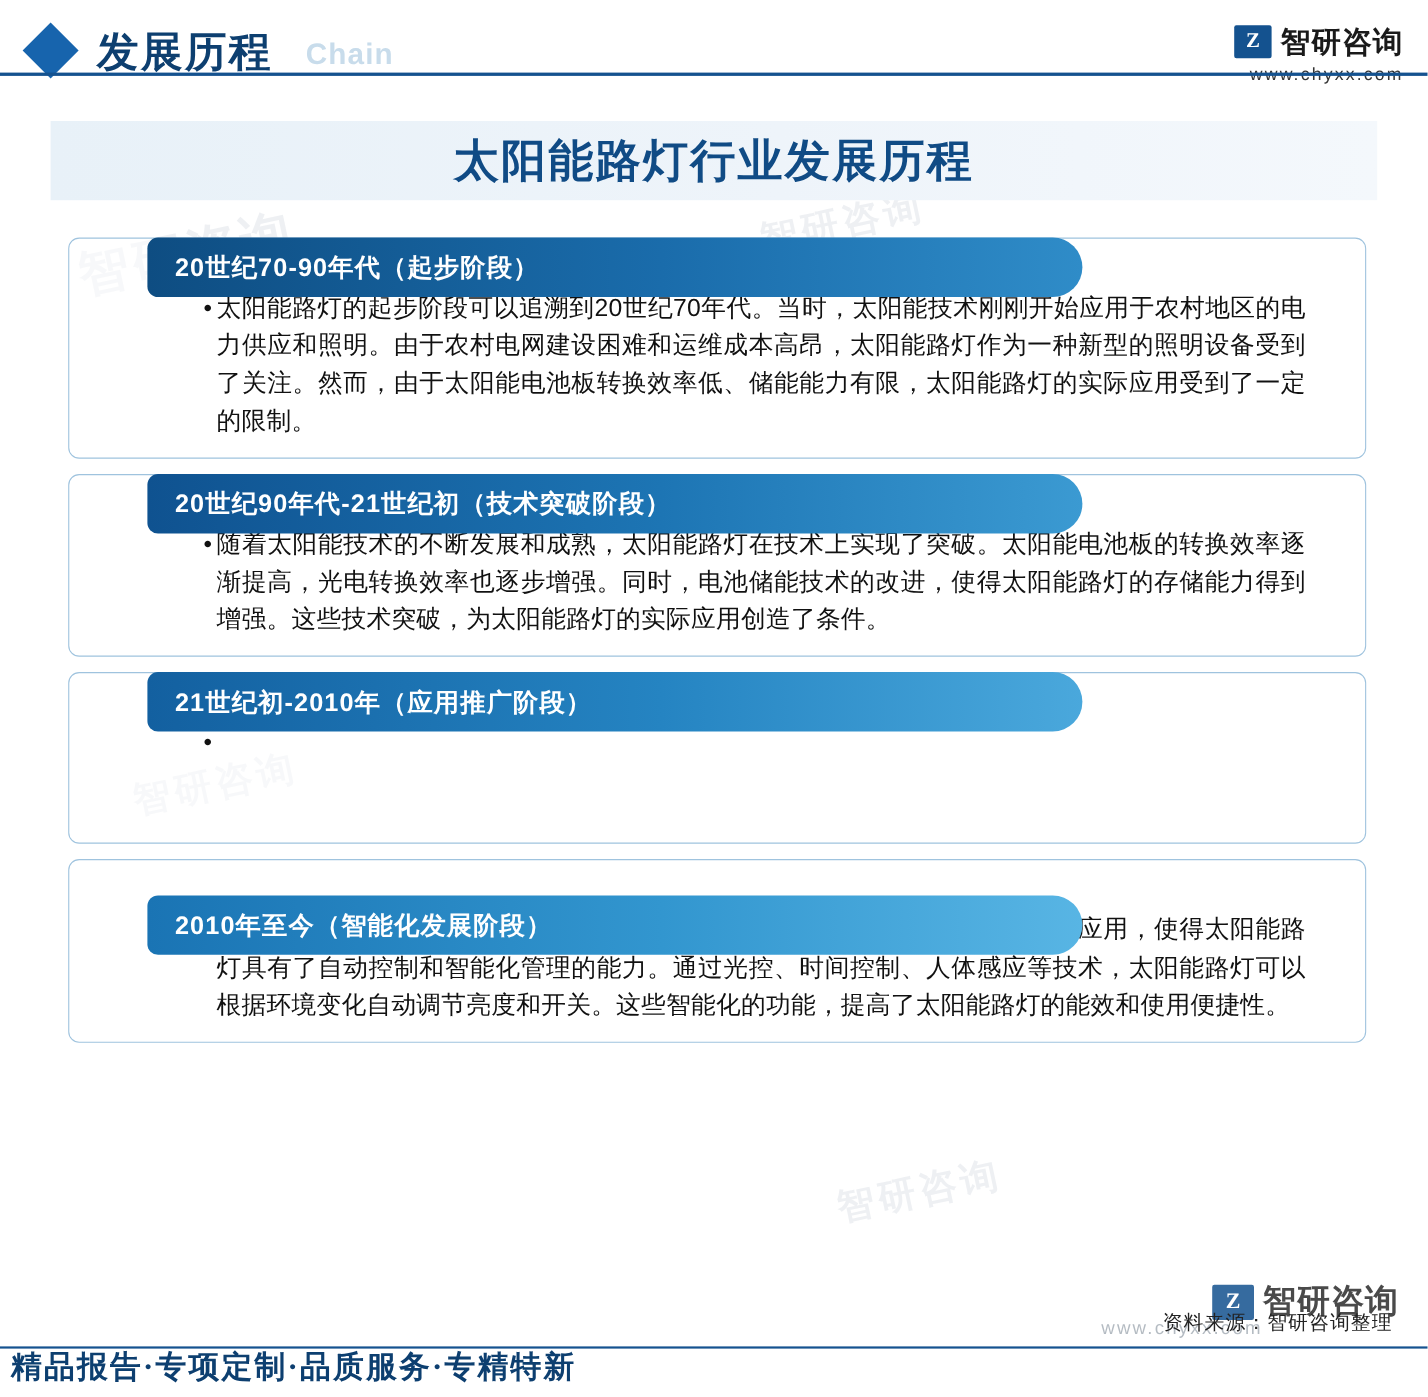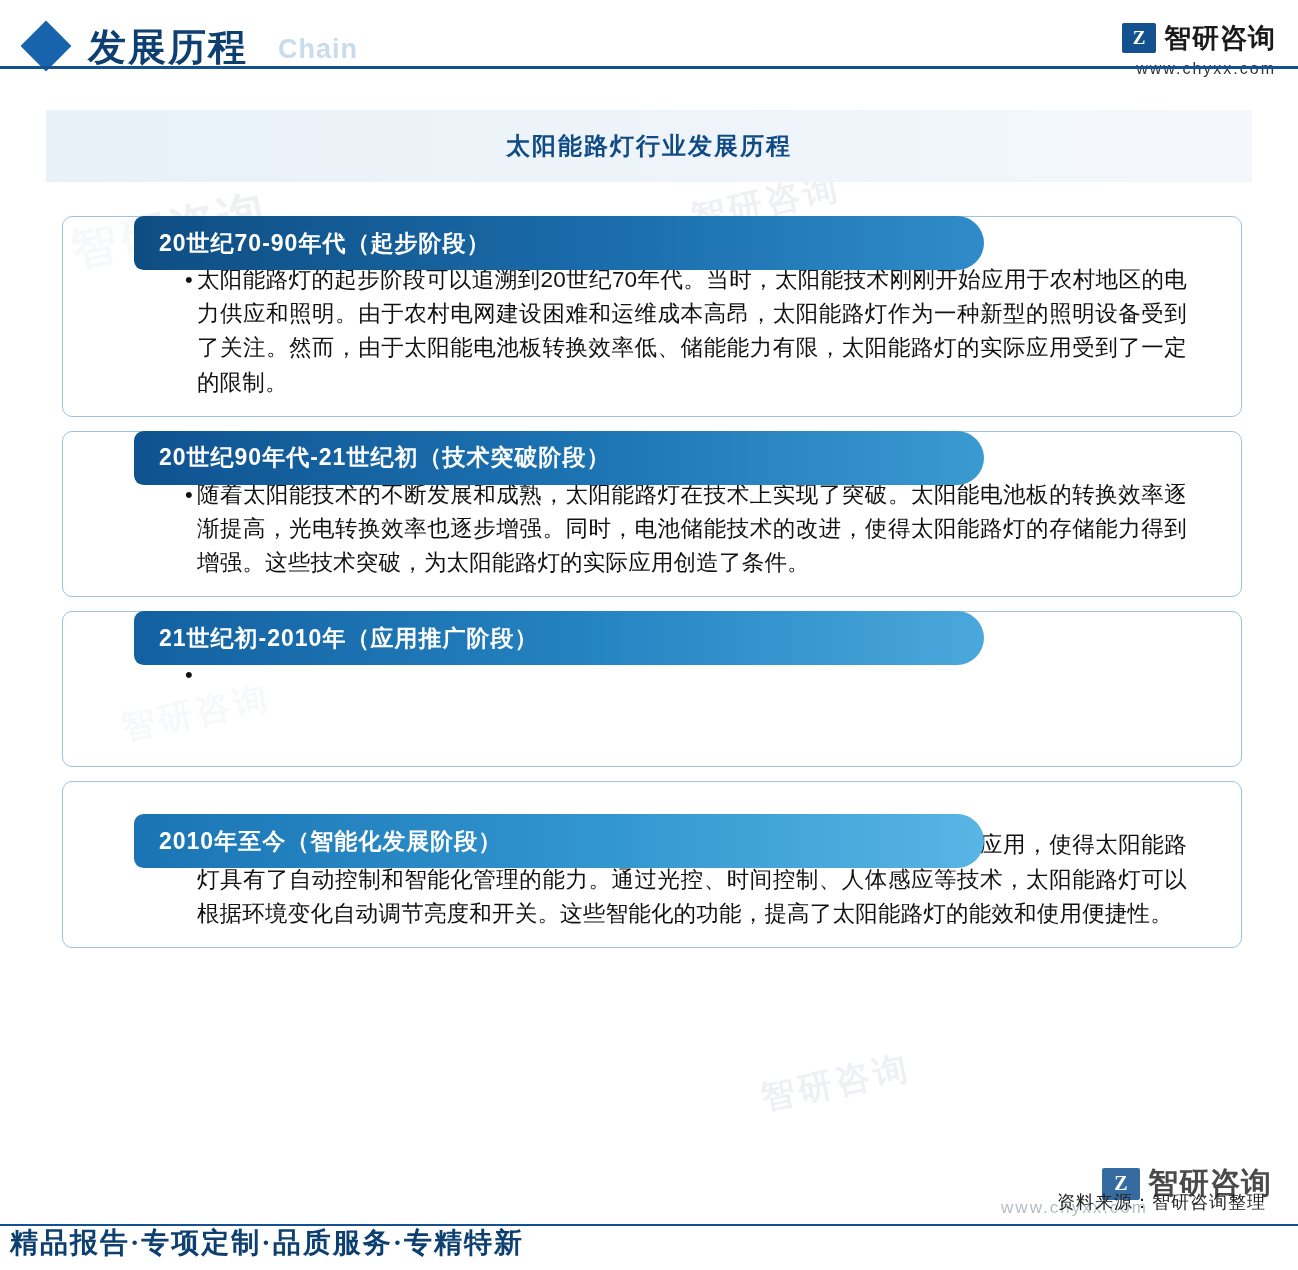--- a/index.html
+++ b/index.html
@@ -96,21 +96,21 @@
 
   
   .title-band {
     position: absolute;
     left: 46px; top: 110px;
     width: 1206px; height: 72px;
     background: linear-gradient(to right, #e8f1f8 0%, #eef4fa 55%, #f4f8fc 100%);
     display: flex; align-items: center; justify-content: center;
   }
   .title-band-text {
-    font-size: 24px;
+    font-size: 41px;
     font-weight: 700;
     color: #104b85;
     letter-spacing: 2px;
     font-family: "Liberation Serif", "DejaVu Serif", serif;
   }
 
   
   .blocks {
     position: absolute;
     left: 62px; top: 216px;

